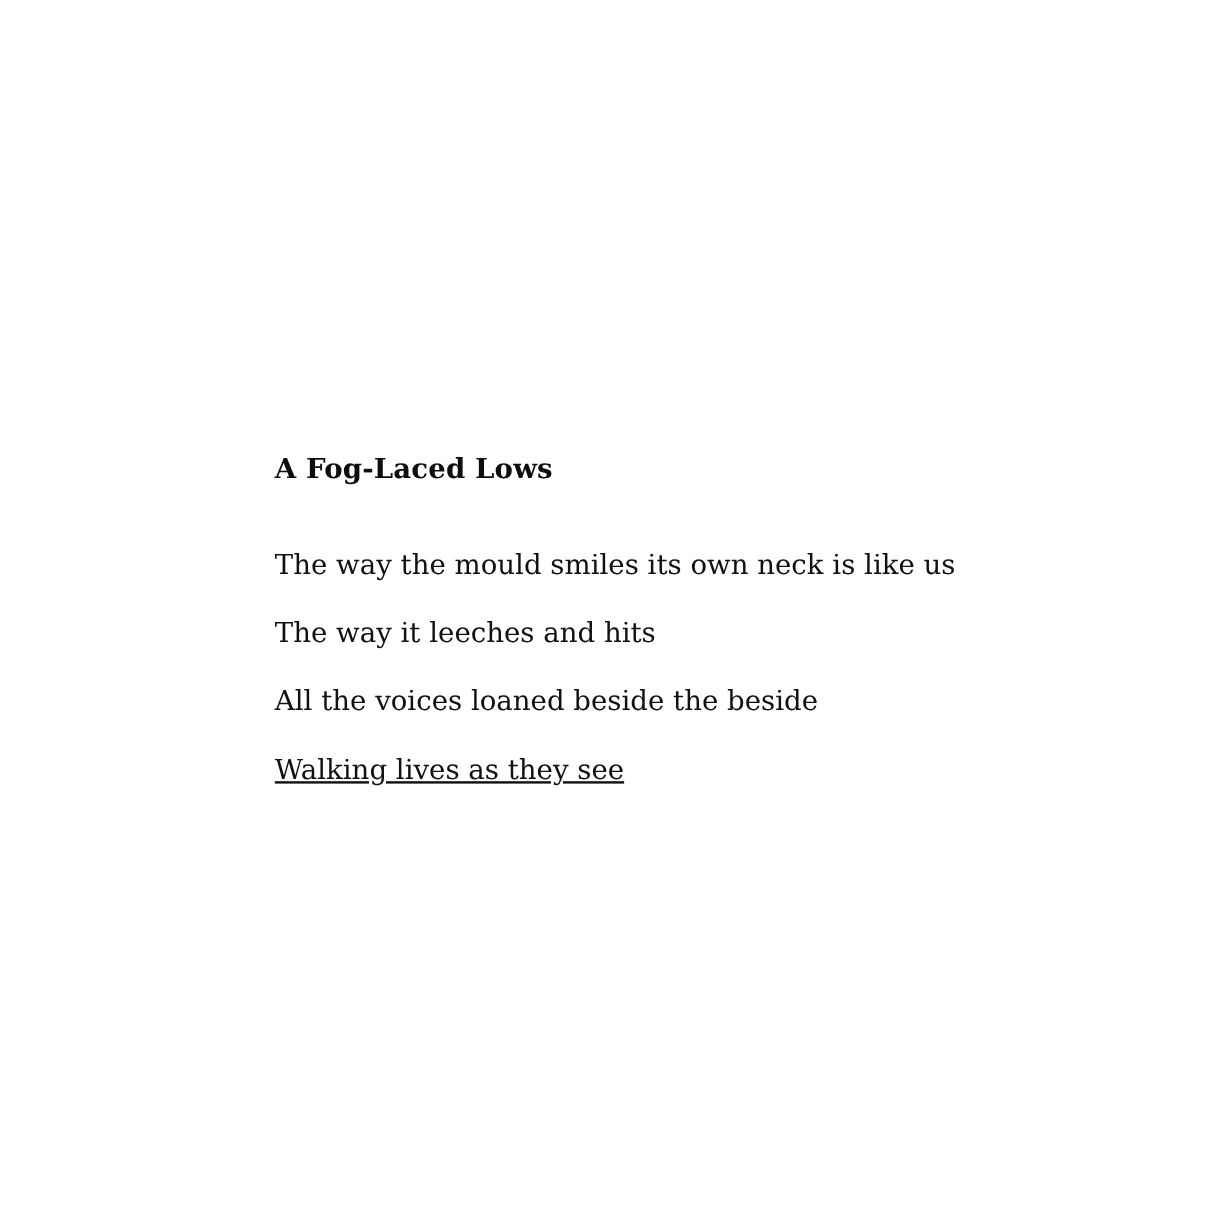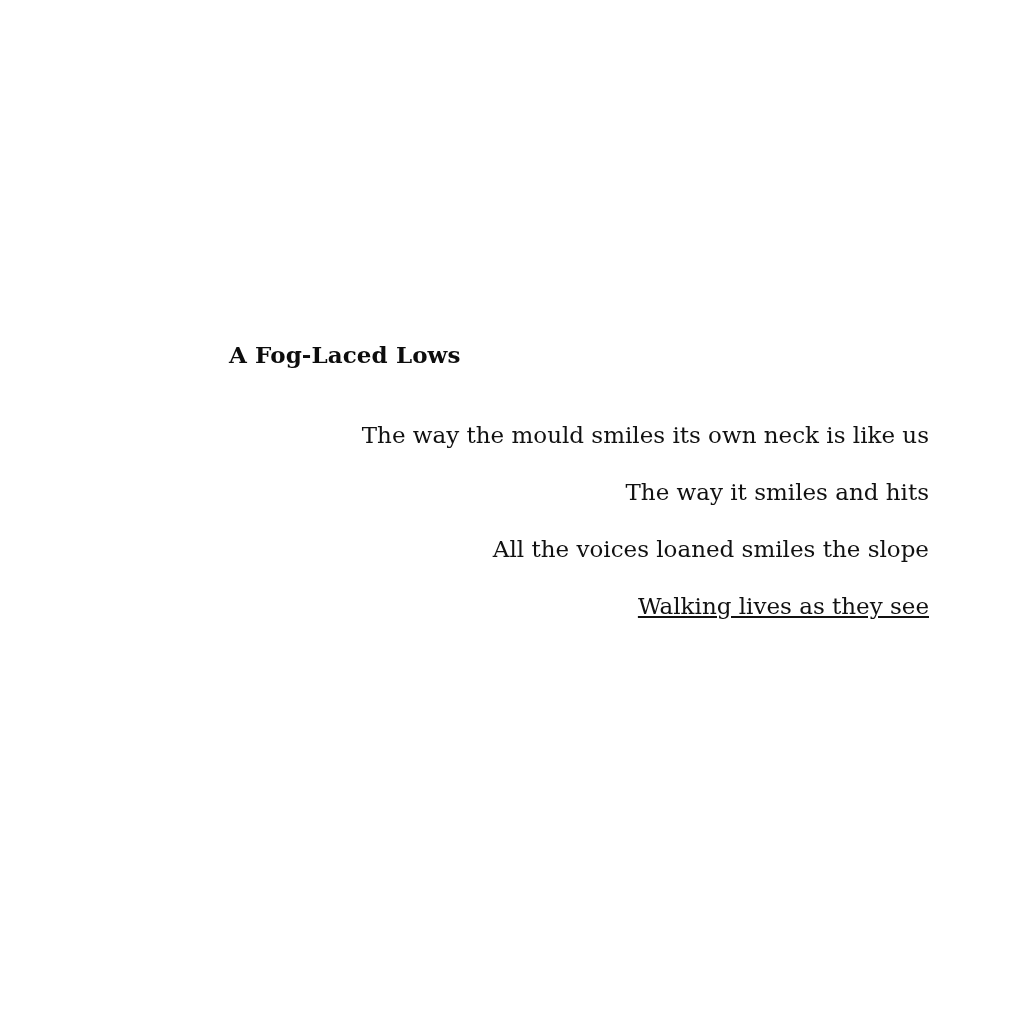--- a/index.html
+++ b/index.html
@@ -11,21 +11,21 @@
     width: 1024px;
     height: 1024px;
     position: relative;
     font-family: "DejaVu Serif", "Liberation Serif", serif;
     color: #111111;
     overflow: hidden;
   }
   .poem {
     position: absolute;
     left: 229px;
-    top: 340px;
+    top: 376px;
     width: 700px;
   }
   .poem-title {
     font-family: "DejaVu Serif", "Liberation Serif", serif;
     font-weight: bold;
     font-size: 23px;
     line-height: 30px;
     letter-spacing: 0.1px;
     color: #0d0d0d;
     margin: 0 0 50px 0;
@@ -34,31 +34,30 @@
     margin: 0;
   }
   .poem-line {
     font-family: "DejaVu Serif", "Liberation Serif", serif;
     font-weight: normal;
     font-size: 23px;
     line-height: 30px;
     color: #111111;
     margin: 0 0 27px 0;
     white-space: pre-wrap;
-    text-align: right;
   }
   .poem-line:last-child {
     margin-bottom: 0;
     text-decoration: underline;
   }
 </style>
 </head>
 <body>
 
 <div class="poem">
   <h1 class="poem-title">A Fog-Laced Lows</h1>
   <div class="poem-body">
     <p class="poem-line">The way the mould smiles its own neck is like us</p>
-    <p class="poem-line">The way it smiles and hits</p>
-    <p class="poem-line">All the voices loaned smiles the slope</p>
+    <p class="poem-line">The way it leeches and hits</p>
+    <p class="poem-line">All the voices loaned beside the beside</p>
     <p class="poem-line">Walking lives as they see</p>
   </div>
 </div>
 
 </body></html>

